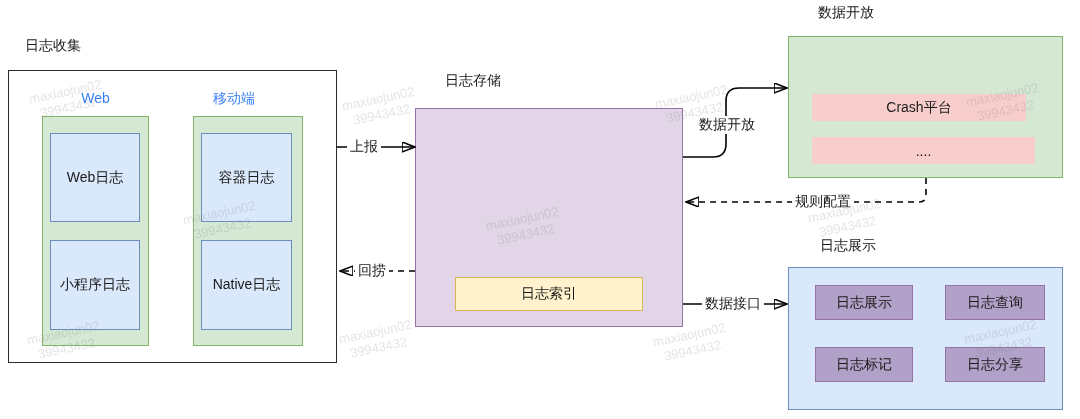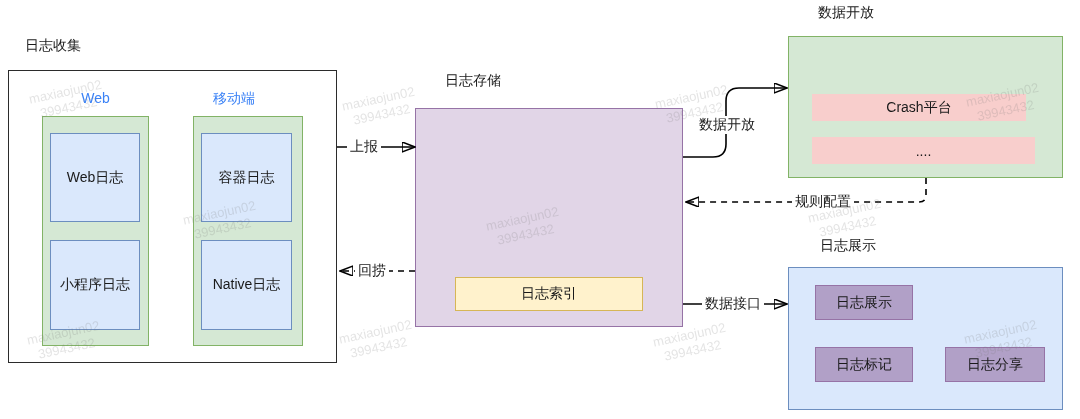--- a/index.html
+++ b/index.html
@@ -77,20 +77,21 @@
   <div class="node yellow" style="left:455px;top:277px;width:188px;height:34px">日志索引</div>
 
   <div class="sec-title" style="left:818px;top:4px">数据开放</div>
   <div class="green-box" style="left:788px;top:36px;width:275px;height:142px"></div>
   <div class="node pink" style="left:812px;top:94px;width:214px;height:27px">Crash平台</div>
   <div class="node pink" style="left:812px;top:137px;width:223px;height:27px">....</div>
 
   <div class="sec-title" style="left:820px;top:237px">日志展示</div>
   <div class="blue-box" style="left:788px;top:267px;width:275px;height:143px"></div>
   <div class="node violet" style="left:815px;top:285px;width:98px;height:35px">日志展示</div>
+  <div class="node violet" style="left:945px;top:285px;width:100px;height:35px">日志查询</div>
   <div class="node violet" style="left:945px;top:347px;width:100px;height:35px">日志分享</div>
   <div class="node violet" style="left:815px;top:347px;width:98px;height:35px">日志标记</div>
 
   <div class="wm" style="left:67px;top:100px">
     <div>maxiaojun02</div>
       <div>39943432</div>
   </div>
   <div class="wm" style="left:380px;top:107px">
     <div>maxiaojun02</div>
       <div>39943432</div>

